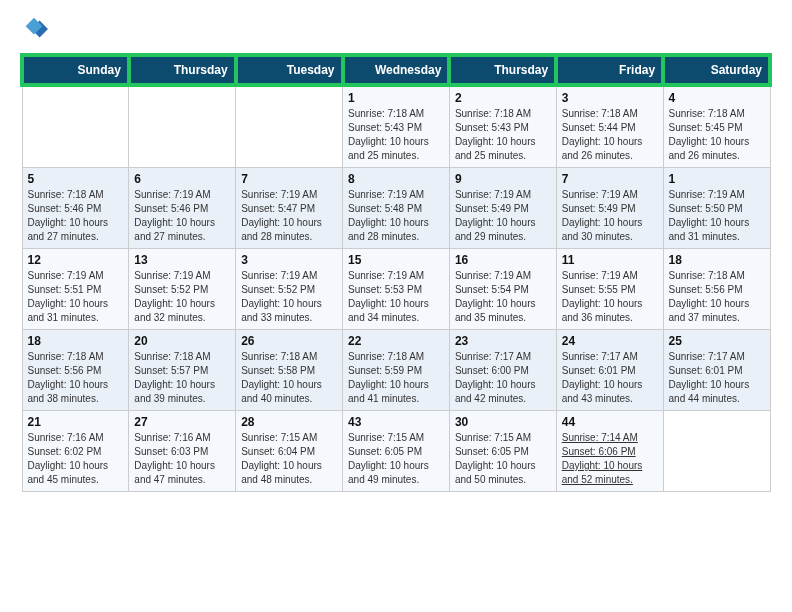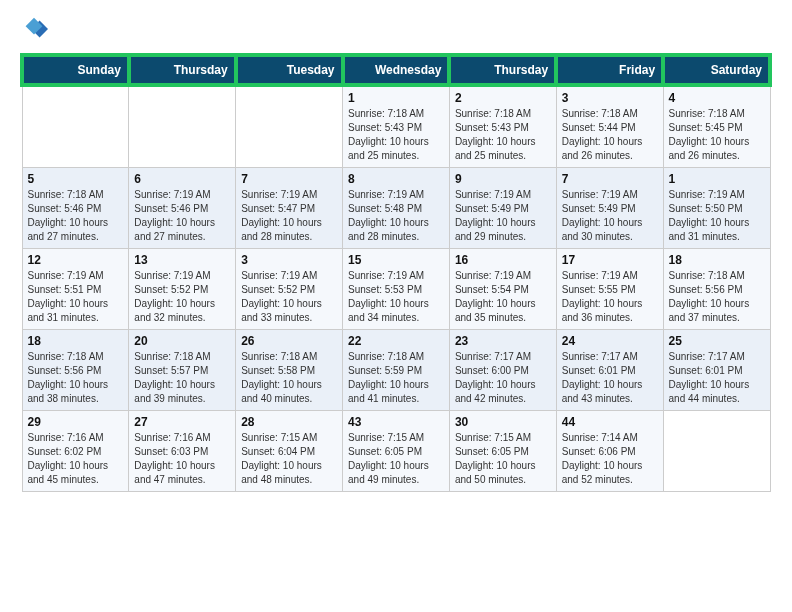--- a/index.html
+++ b/index.html
@@ -240,21 +240,21 @@
 and 34 minutes.</div>
           </td>
           <td>
             <span class="day-num">16</span>
             <div class="day-info" style="white-space: pre-line;">Sunrise: 7:19 AM
 Sunset: 5:54 PM
 Daylight: 10 hours
 and 35 minutes.</div>
           </td>
           <td>
-            <span class="day-num">17</span>
+            <span class="day-num">11</span>
             <div class="day-info" style="white-space: pre-line;">Sunrise: 7:19 AM
 Sunset: 5:55 PM
 Daylight: 10 hours
 and 36 minutes.</div>
           </td>
           <td>
             <span class="day-num">18</span>
             <div class="day-info" style="white-space: pre-line;">Sunrise: 7:18 AM
 Sunset: 5:56 PM
 Daylight: 10 hours
@@ -307,21 +307,21 @@
           <td>
             <span class="day-num">25</span>
             <div class="day-info" style="white-space: pre-line;">Sunrise: 7:17 AM
 Sunset: 6:01 PM
 Daylight: 10 hours
 and 44 minutes.</div>
           </td>
         </tr>
         <tr>
           <td>
-            <span class="day-num">29</span>
+            <span class="day-num">21</span>
             <div class="day-info" style="white-space: pre-line;">Sunrise: 7:16 AM
 Sunset: 6:02 PM
 Daylight: 10 hours
 and 45 minutes.</div>
           </td>
           <td>
             <span class="day-num">27</span>
             <div class="day-info" style="white-space: pre-line;">Sunrise: 7:16 AM
 Sunset: 6:03 PM
 Daylight: 10 hours
@@ -343,21 +343,21 @@
           </td>
           <td>
             <span class="day-num">30</span>
             <div class="day-info" style="white-space: pre-line;">Sunrise: 7:15 AM
 Sunset: 6:05 PM
 Daylight: 10 hours
 and 50 minutes.</div>
           </td>
           <td>
             <span class="day-num">44</span>
-            <div class="day-info" style="white-space: pre-line;">Sunrise: 7:14 AM
+            <div class="day-info" style="white-space: pre-line; text-decoration: underline;">Sunrise: 7:14 AM
 Sunset: 6:06 PM
 Daylight: 10 hours
 and 52 minutes.</div>
           </td>
           <td class="empty-cell"></td>
         </tr>
       </tbody>
   </table>
 </div>
 

